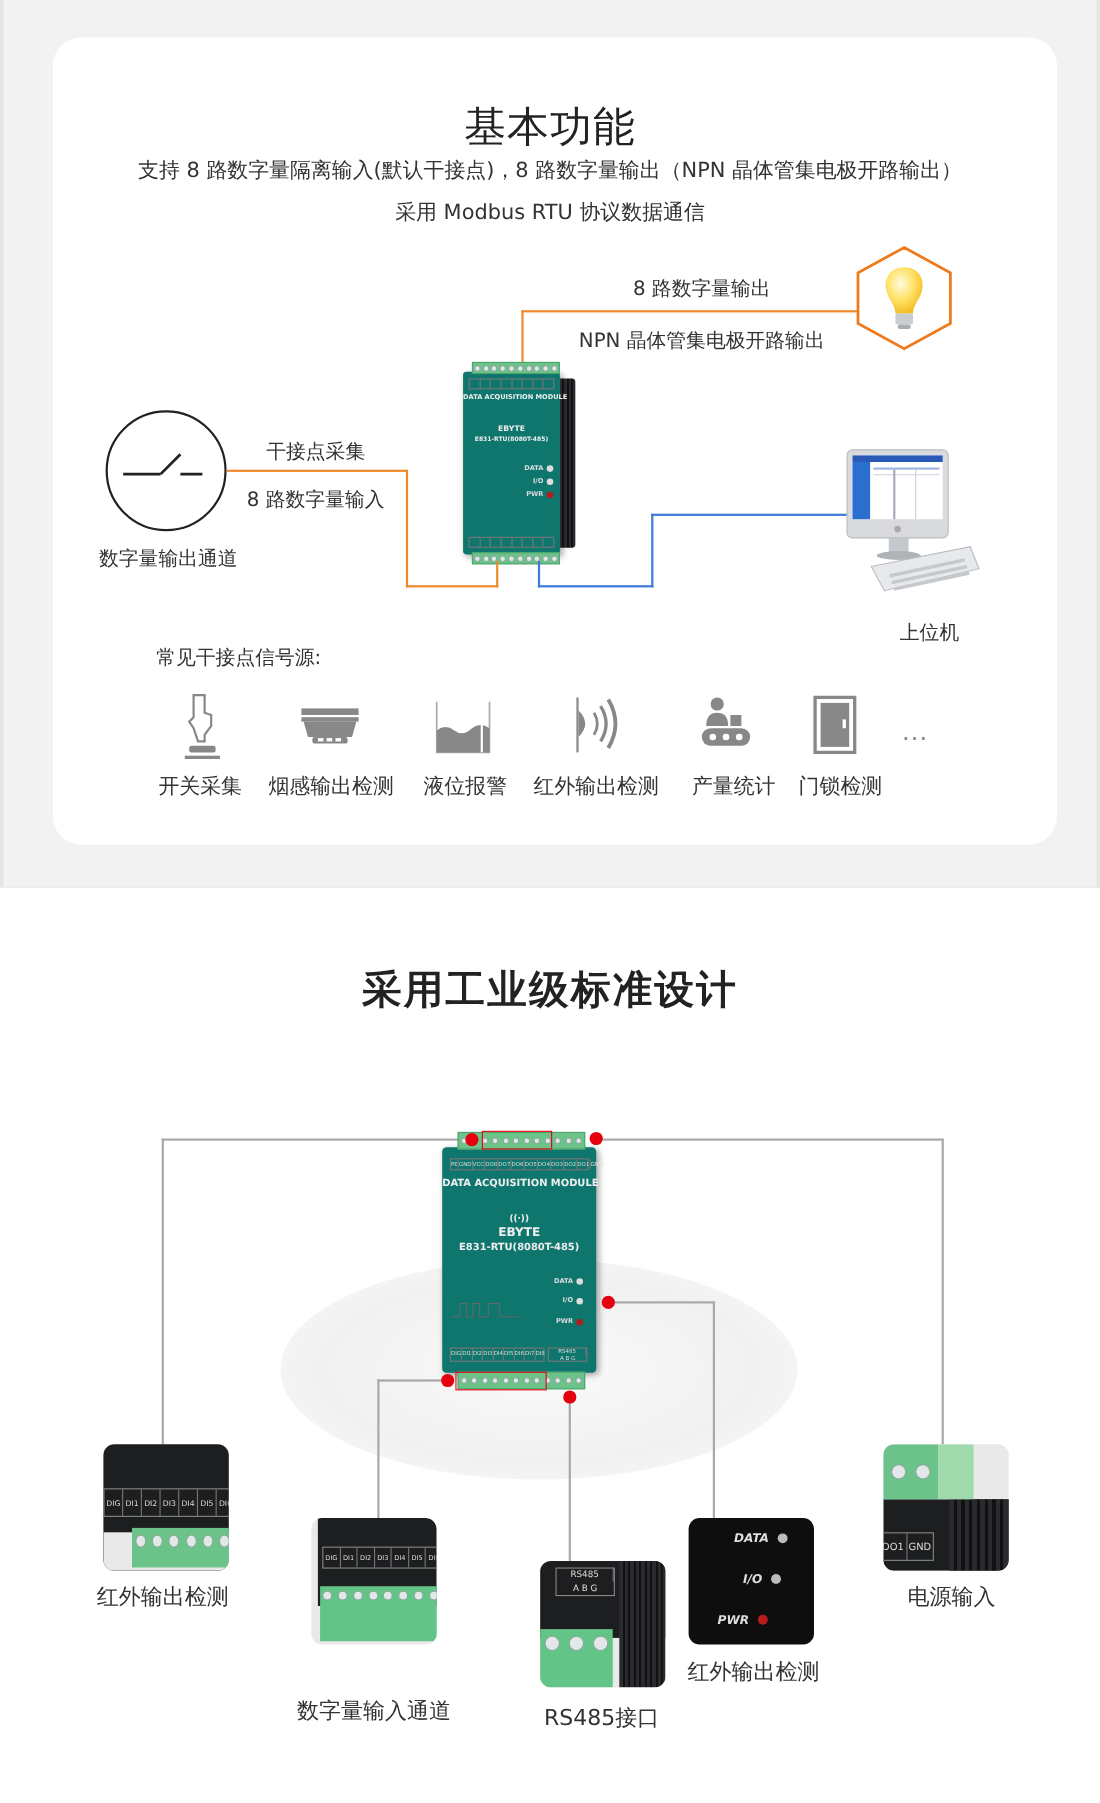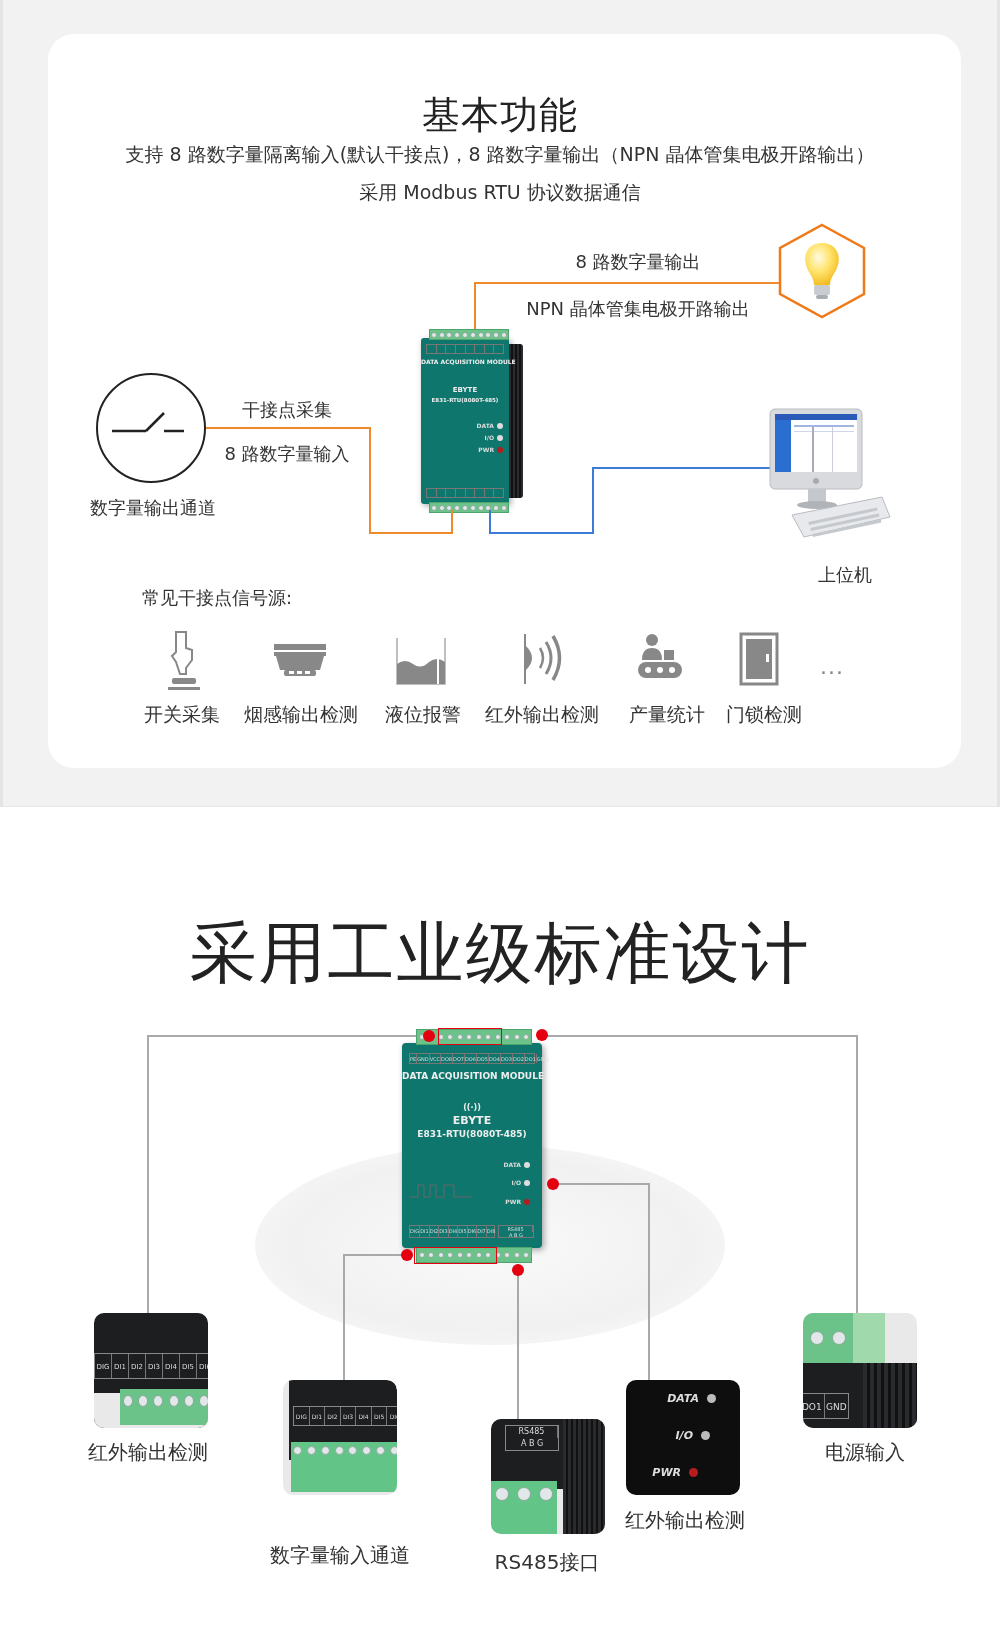--- a/index.html
+++ b/index.html
@@ -210,21 +210,21 @@
 </svg>
 <div class="abs" style="left:820px; top:662px; font-size:22px; color:#888; letter-spacing:1px; line-height:10px;">...</div>
 
 <div class="icon-lbl" style="left:182px;">开关采集</div>
 <div class="icon-lbl" style="left:301px;">烟感输出检测</div>
 <div class="icon-lbl" style="left:423px;text-align:right;">液位报警</div>
 <div class="icon-lbl" style="left:542px;">红外输出检测</div>
 <div class="icon-lbl" style="left:667px;">产量统计</div>
 <div class="icon-lbl" style="left:764px;">门锁检测</div>
 
-<div class="h1" style="top:908px; font-size:67px; font-weight:normal; color:#222; letter-spacing:2px;">采用工业级标准设计</div>
+<div class="h1" style="top:876px; font-size:36px; font-weight:bold; color:#222; letter-spacing:2px;">采用工业级标准设计</div>
 
 <div class="ellipse"></div>
 
 <div class="line-g" style="left:147px; top:1035px; width:282px; height:2px;"></div>
 <div class="line-g" style="left:147px; top:1035px; width:2px; height:278px;"></div>
 <div class="line-g" style="left:542px; top:1035px; width:315px; height:2px;"></div>
 <div class="line-g" style="left:856px; top:1035px; width:2px; height:278px;"></div>
 <div class="line-g" style="left:553px; top:1183px; width:96px; height:2px;"></div>
 <div class="line-g" style="left:648px; top:1183px; width:2px; height:197px;"></div>
 <div class="line-g" style="left:343px; top:1254px; width:64px; height:2px;"></div>

